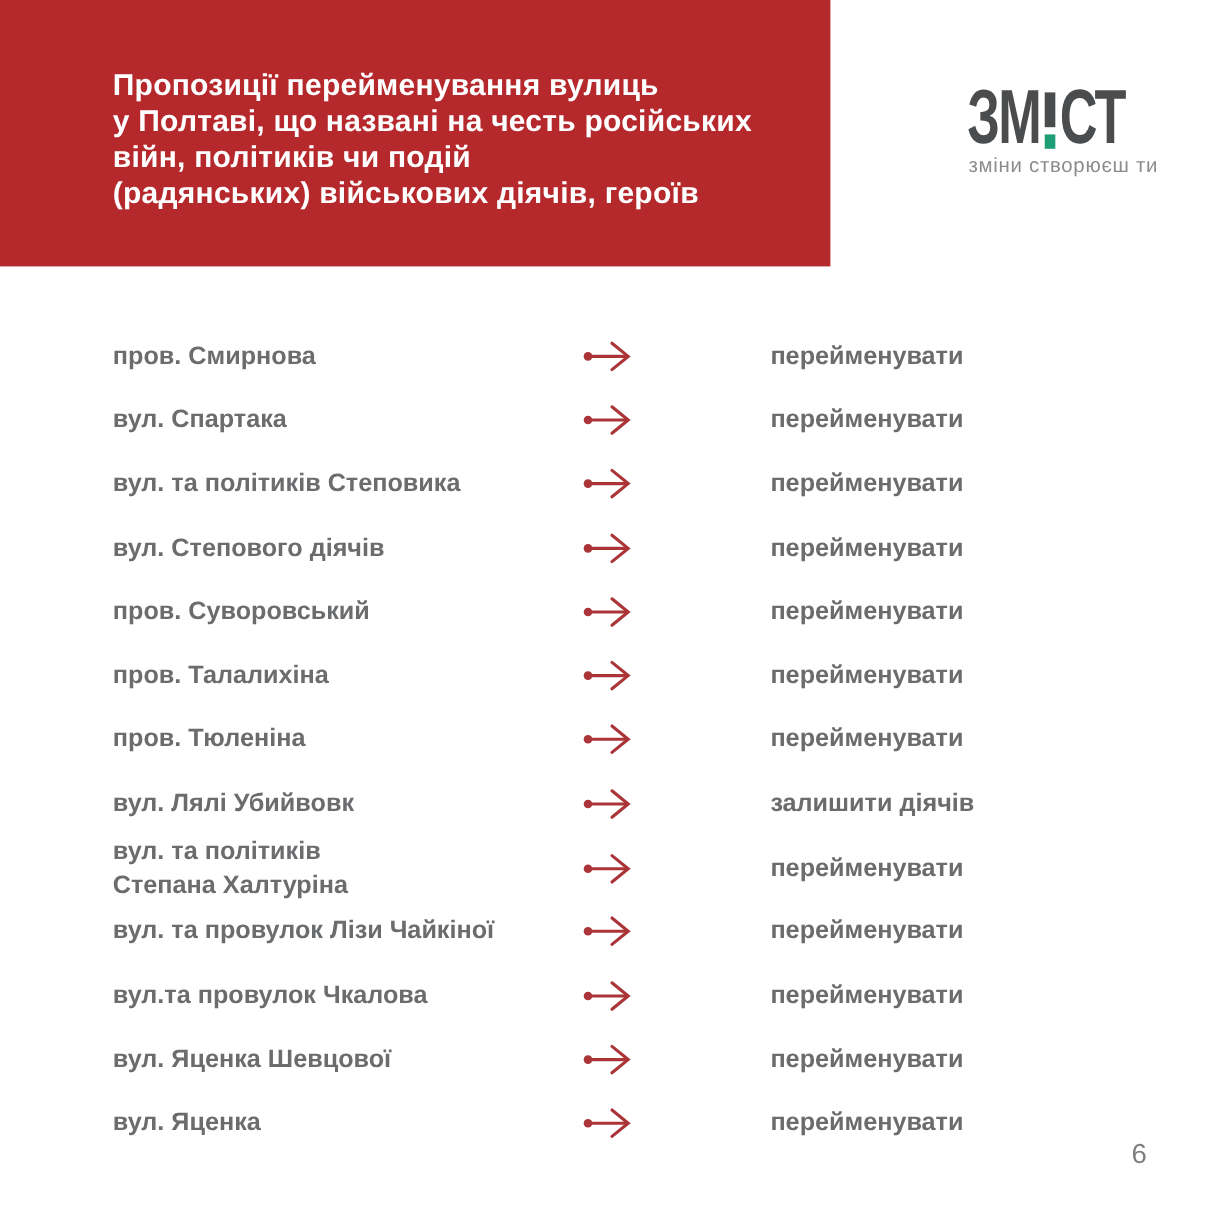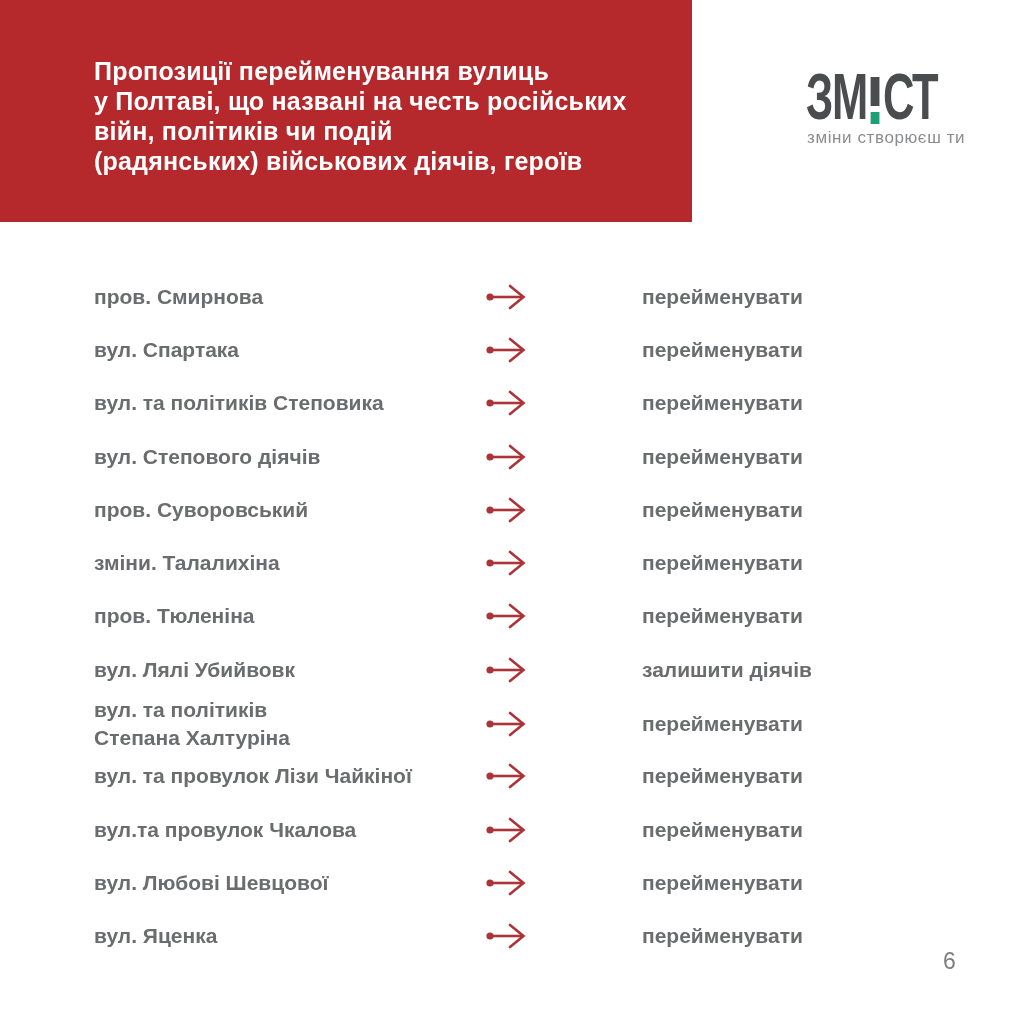--- a/index.html
+++ b/index.html
@@ -189,21 +189,21 @@
       <svg class="arrow-icon" width="44" height="28" viewBox="0 0 44 28">
         <circle cx="5" cy="14" r="3.6" fill="currentColor"></circle>
         <line x1="5" y1="14" x2="37" y2="14" stroke="currentColor" stroke-width="2.6"></line>
         <polyline points="25,3 38.5,14 25,25" fill="none" stroke="currentColor" stroke-width="2.6" stroke-linecap="round" stroke-linejoin="miter"></polyline>
       </svg>
     </div>
     <div class="decision-label">перейменувати</div>
   </div>
 
   <div class="street-row">
-    <div class="street-name">зміни. Талалихіна</div>
+    <div class="street-name">пров. Талалихіна</div>
     <div class="arrow-cell">
       <svg class="arrow-icon" width="44" height="28" viewBox="0 0 44 28">
         <circle cx="5" cy="14" r="3.6" fill="currentColor"></circle>
         <line x1="5" y1="14" x2="37" y2="14" stroke="currentColor" stroke-width="2.6"></line>
         <polyline points="25,3 38.5,14 25,25" fill="none" stroke="currentColor" stroke-width="2.6" stroke-linecap="round" stroke-linejoin="miter"></polyline>
       </svg>
     </div>
     <div class="decision-label">перейменувати</div>
   </div>
 
@@ -262,21 +262,21 @@
       <svg class="arrow-icon" width="44" height="28" viewBox="0 0 44 28">
         <circle cx="5" cy="14" r="3.6" fill="currentColor"></circle>
         <line x1="5" y1="14" x2="37" y2="14" stroke="currentColor" stroke-width="2.6"></line>
         <polyline points="25,3 38.5,14 25,25" fill="none" stroke="currentColor" stroke-width="2.6" stroke-linecap="round" stroke-linejoin="miter"></polyline>
       </svg>
     </div>
     <div class="decision-label">перейменувати</div>
   </div>
 
   <div class="street-row">
-    <div class="street-name">вул. Любові Шевцової</div>
+    <div class="street-name">вул. Яценка Шевцової</div>
     <div class="arrow-cell">
       <svg class="arrow-icon" width="44" height="28" viewBox="0 0 44 28">
         <circle cx="5" cy="14" r="3.6" fill="currentColor"></circle>
         <line x1="5" y1="14" x2="37" y2="14" stroke="currentColor" stroke-width="2.6"></line>
         <polyline points="25,3 38.5,14 25,25" fill="none" stroke="currentColor" stroke-width="2.6" stroke-linecap="round" stroke-linejoin="miter"></polyline>
       </svg>
     </div>
     <div class="decision-label">перейменувати</div>
   </div>
 

